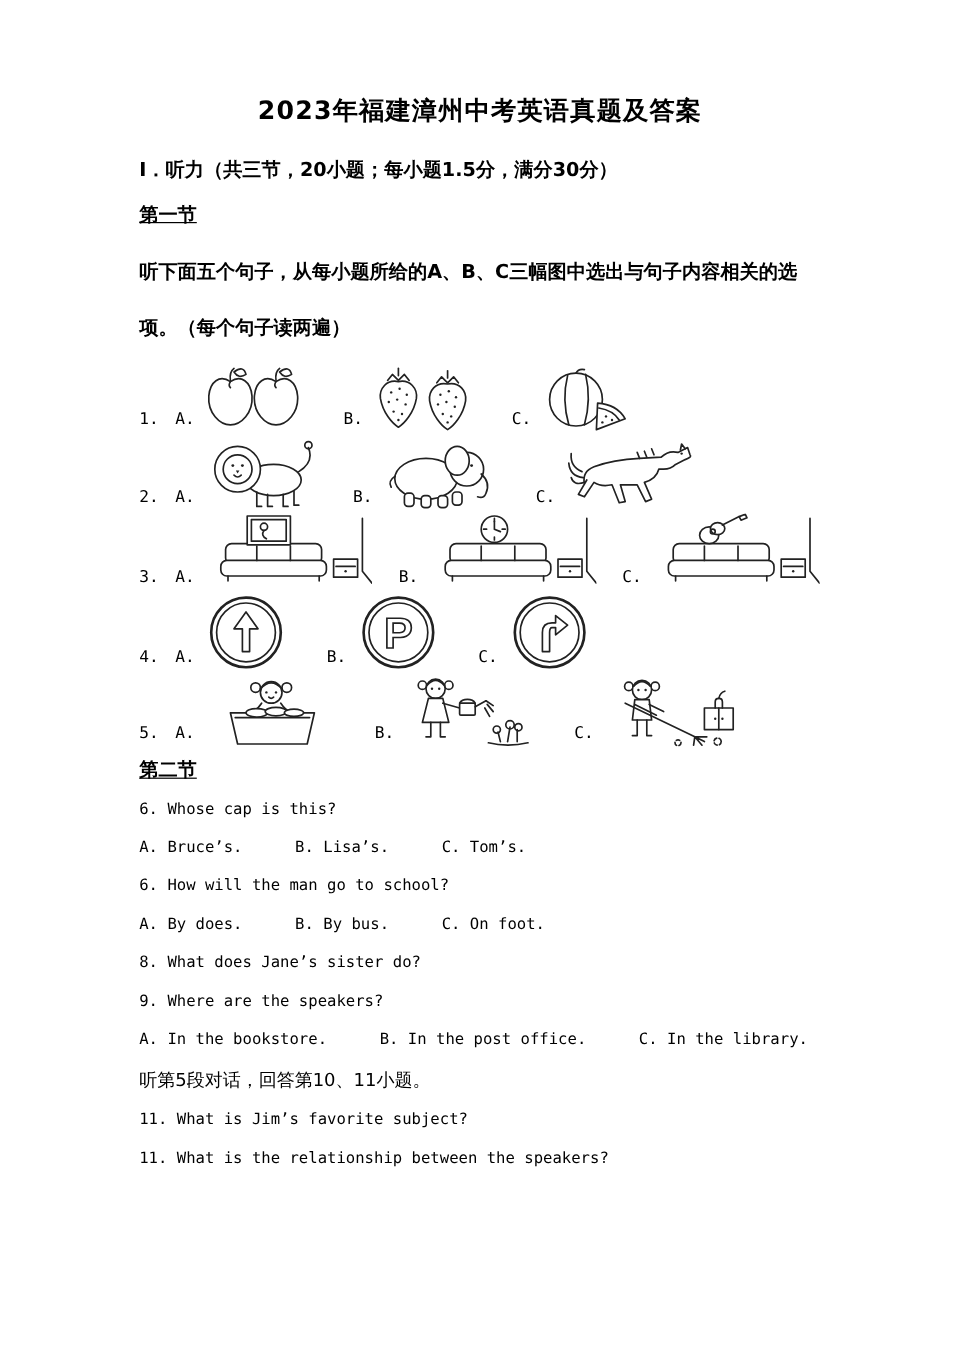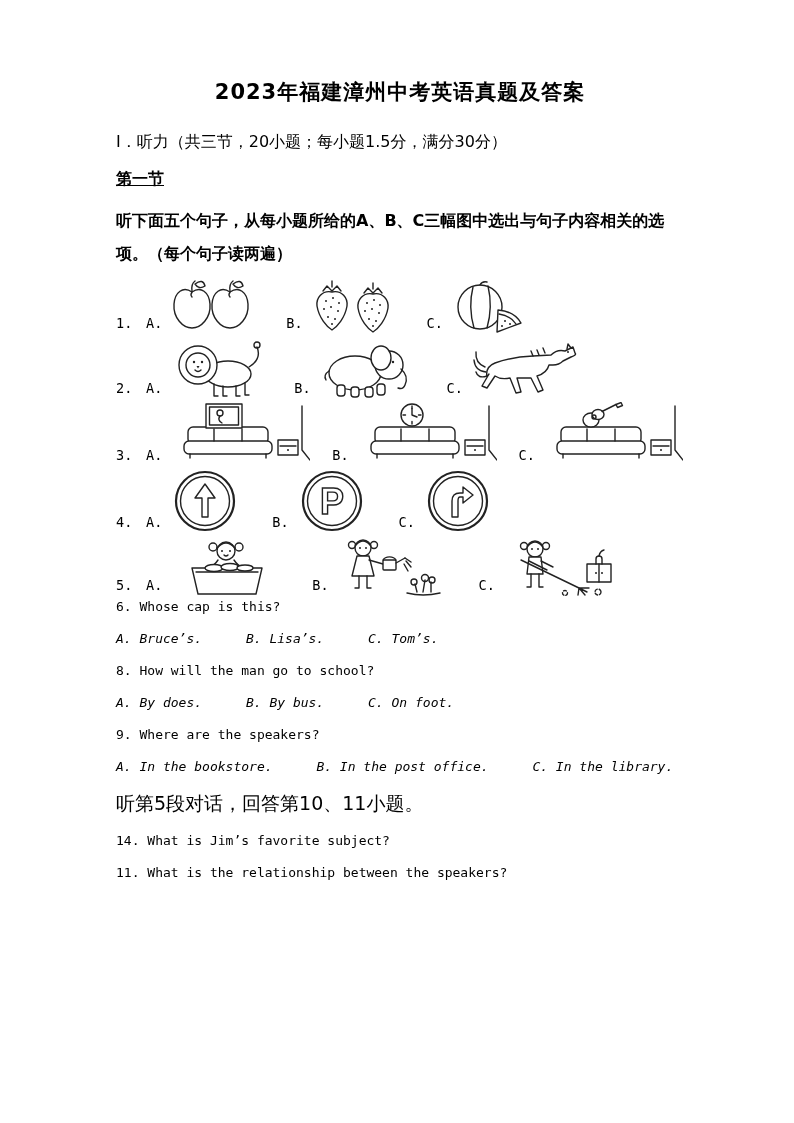--- a/index.html
+++ b/index.html
@@ -1,24 +1,24 @@
 <!DOCTYPE html>
 <html><head>
 <meta charset="utf-8">
 <style>
   html,body{margin:0;padding:0;background:#ffffff;}
   body{width:794px;height:1123px;overflow:hidden;color:#000;font-family:"DejaVu Sans","Liberation Sans",sans-serif;}
   .page{box-sizing:border-box;width:794px;height:1123px;padding:78px 110px 0 116px;background:#fff;}
   .title{text-align:center;font-size:21px;font-weight:bold;margin:0 0 26px 0;letter-spacing:1px;}
-  .cn-heading{font-size:16px;font-weight:normal;margin:0 0 16px 0;}
+  .cn-heading{font-size:16px;font-weight:bold;margin:0 0 16px 0;}
   .cn-sub{font-size:16px;font-weight:bold;margin:0 0 14px 0;text-decoration:underline;}
-  .cn-instr{font-size:16px;font-weight:bold;line-height:33px;margin:0 0 6px 0;}
-  .cnote{font-size:19px;font-weight:normal;margin:0 0 16px 0;}
+  .cn-instr{font-size:16px;font-weight:bold;line-height:46px;margin:0 0 6px 0;}
+  .cnote{font-size:15px;font-weight:normal;margin:0 0 16px 0;}
   .mline{font-size:13px;line-height:15px;margin:0 0 17px 0;font-family:"DejaVu Sans Mono","Liberation Mono",monospace;}
-  .opts span{margin-right:36px;font-style:italic;}
+  .opts span{margin-right:36px;}
   .opts span:last-child{margin-right:0;}
   .pic-row{display:flex;align-items:flex-end;margin:0 0 3px 0;}
   .pic-num{font-family:"DejaVu Sans Mono","Liberation Mono",monospace;font-size:13.5px;width:30px;flex:0 0 auto;padding-bottom:3px;}
   .pic-opt{display:flex;align-items:flex-end;margin-right:32px;}
   .pic-row-3 .pic-opt{margin-right:22px;}
   .pic-label{font-family:"DejaVu Sans Mono","Liberation Mono",monospace;font-size:13.5px;margin-right:8px;padding-bottom:3px;}
   svg.art{display:block;}
   svg.art *{vector-effect:non-scaling-stroke;}
   .ln{stroke:#222;stroke-width:1.4;fill:none;stroke-linecap:round;stroke-linejoin:round;}
   .lnw{stroke:#222;stroke-width:1.4;fill:#fff;stroke-linecap:round;stroke-linejoin:round;}
@@ -295,42 +295,44 @@
         <path class="ln" d="M28,38 V51 h-4 M36,38 V51 h4"></path>
         <path class="ln" d="M38,25 L50,31 M26,25 L44,34"></path>
         <path class="ln" d="M18,24 L76,52"></path>
         <path class="ln" d="M76,52 L84,56 M76,52 L82,59 M76,52 L75,59 M76,52 L86,52"></path>
         <circle class="ln" cx="95" cy="56" r="3" stroke-dasharray="3,2"></circle>
           <circle class="ln" cx="62" cy="57" r="2.5" stroke-dasharray="3,2"></circle>
       </svg>
     </div>
   </div>
 
+  <p class="cn-sub" style="margin-top:10px">第二节</p>
 
   <p class="mline">6. Whose cap is this?</p>
   <p class="mline opts">
     <span>A. Bruce’s.</span>
     <span>B. Lisa’s.</span>
     <span>C. Tom’s.</span>
   </p>
 
-  <p class="mline">8. How will the man go to school?</p>
+  <p class="mline">6. How will the man go to school?</p>
   <p class="mline opts">
     <span>A. By does.</span>
     <span>B. By bus.</span>
     <span>C. On foot.</span>
   </p>
 
+  <p class="mline">8. What does Jane’s sister do?</p>
 
   <p class="mline">9. Where are the speakers?</p>
   <p class="mline opts">
     <span>A. In the bookstore.</span>
     <span>B. In the post office.</span>
     <span>C. In the library.</span>
   </p>
 
   <p class="cnote">听第5段对话，回答第10、11小题。</p>
 
-  <p class="mline">14. What is Jim’s favorite subject?</p>
+  <p class="mline">11. What is Jim’s favorite subject?</p>
 
   <p class="mline">11. What is the relationship between the speakers?</p>
 
 </div>
 
 </body></html>

